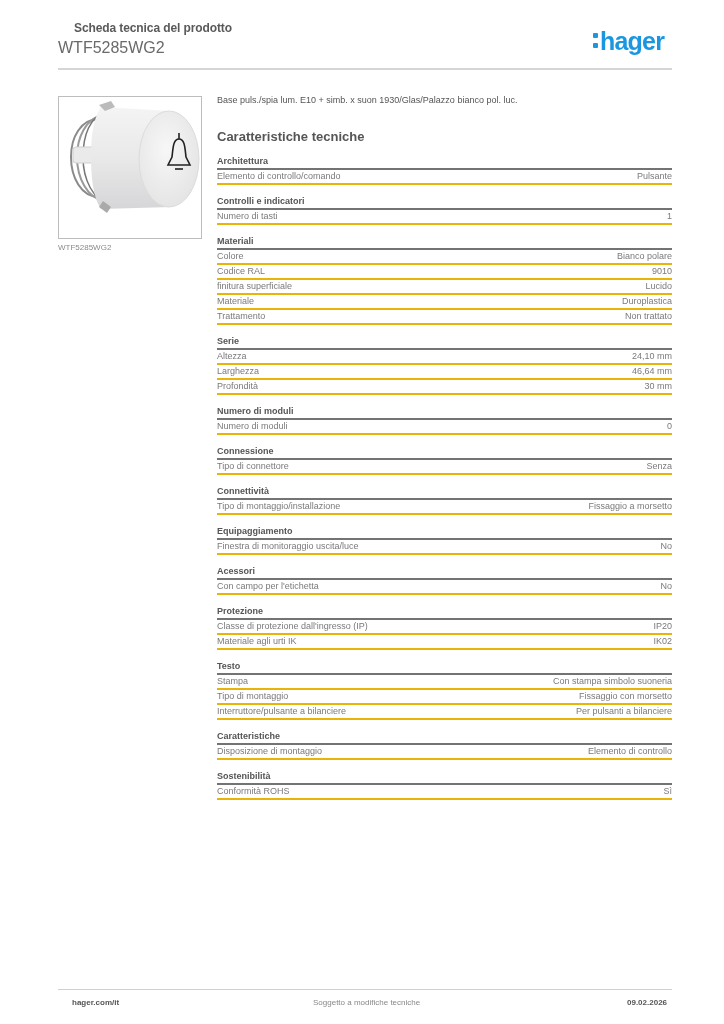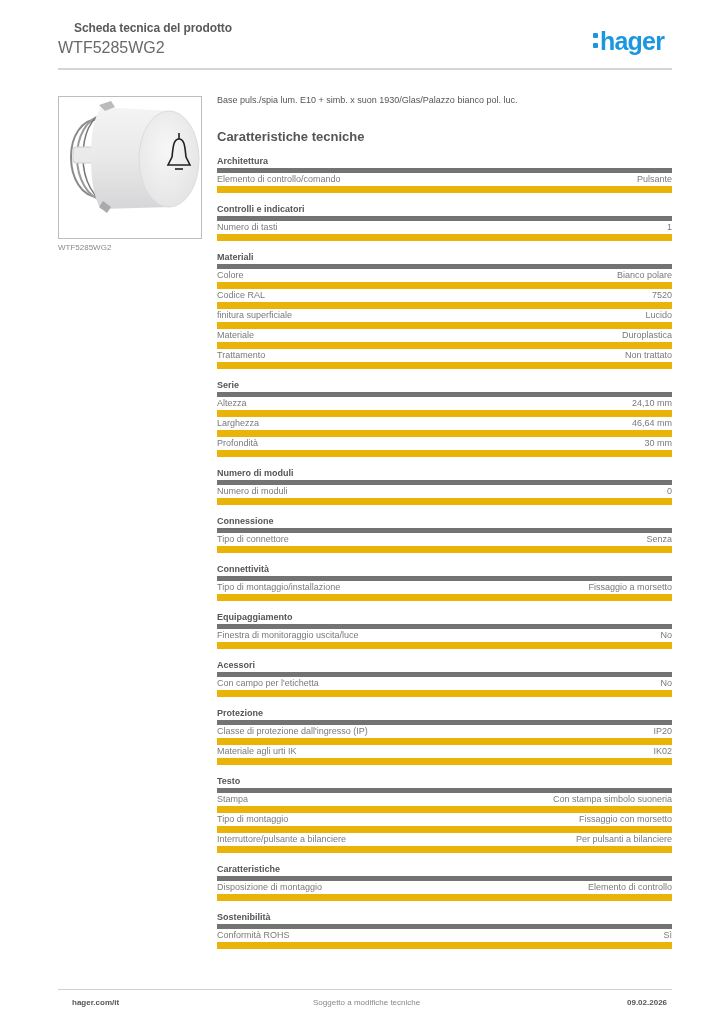--- a/index.html
+++ b/index.html
@@ -11,22 +11,22 @@
   .logo .colon { display: inline-block; width: 5px; position: relative; margin-right: 2px; }
   .logo .colon i { position: absolute; left: 0; width: 5px; height: 5px; background: #1a97e0; border-radius: 1px; }
   .logo .colon i.t { top: -17px; } .logo .colon i.b { top: -7px; }
   .hr-top { position: absolute; left: 58px; top: 68px; width: 614px; height: 2px; background: #d5d5d5; }
   .img-box { position: absolute; left: 58px; top: 96px; width: 142px; height: 141px; border: 1px solid #bdbdbd; background: #fff; overflow: hidden; }
   .img-caption { position: absolute; left: 58px; top: 243px; font-size: 8px; color: #8a8a8a; }
   .content { position: absolute; left: 217px; top: 94px; width: 455px; }
   .desc { font-size: 9px; font-weight: normal; color: #555; margin: 0 0 25px 0; line-height: 12px; }
   .section-head { font-size: 13px; font-weight: bold; color: #555; margin-bottom: 13px; line-height: 12px; }
   .group { margin-bottom: 11px; }
-  .group-title { font-size: 9px; font-weight: bold; color: #555; line-height: 11px; padding-bottom: 1px; border-bottom: 5px solid #737373; }
-  .row { display: flex; justify-content: space-between; font-size: 9px; color: #7a7a7a; line-height: 13px; border-bottom: 7px solid #eab308; }
+  .group-title { font-size: 9px; font-weight: bold; color: #555; line-height: 11px; padding-bottom: 1px; border-bottom: 2px solid #737373; }
+  .row { display: flex; justify-content: space-between; font-size: 9px; color: #7a7a7a; line-height: 13px; border-bottom: 2px solid #eab308; }
   .row .lbl { white-space: nowrap; } .row .val { white-space: nowrap; text-align: center; }
   .footer-line { position: absolute; left: 58px; top: 989px; width: 614px; height: 1px; background: #d0d0d0; }
   .footer { position: absolute; top: 998px; font-size: 8px; }
   .f-left { left: 72px; font-weight: bold; color: #555; }
   .f-center { left: 313px; color: #888; }
   .f-right { left: 627px; font-weight: bold; color: #555; }
 </style>
 </head>
 <body>
 
@@ -85,21 +85,21 @@
         </div>
       </div>
       <div class="group">
         <div class="group-title">Materiali</div>
         <div class="row">
           <span class="lbl">Colore</span>
           <span class="val">Bianco polare</span>
         </div>
         <div class="row">
           <span class="lbl">Codice RAL</span>
-          <span class="val">7520</span>
+          <span class="val">9010</span>
         </div>
         <div class="row">
           <span class="lbl">finitura superficiale</span>
           <span class="val">Lucido</span>
         </div>
         <div class="row">
           <span class="lbl">Materiale</span>
           <span class="val">Duroplastica</span>
         </div>
         <div class="row">

